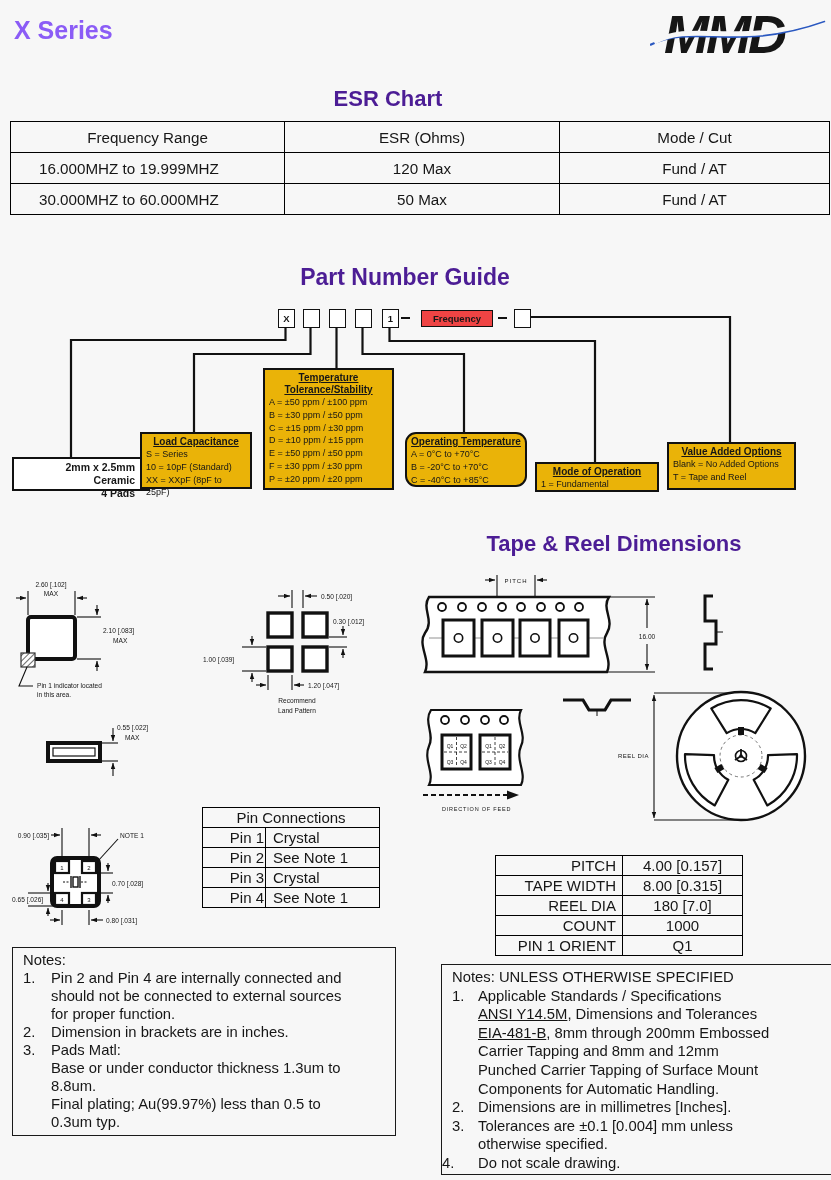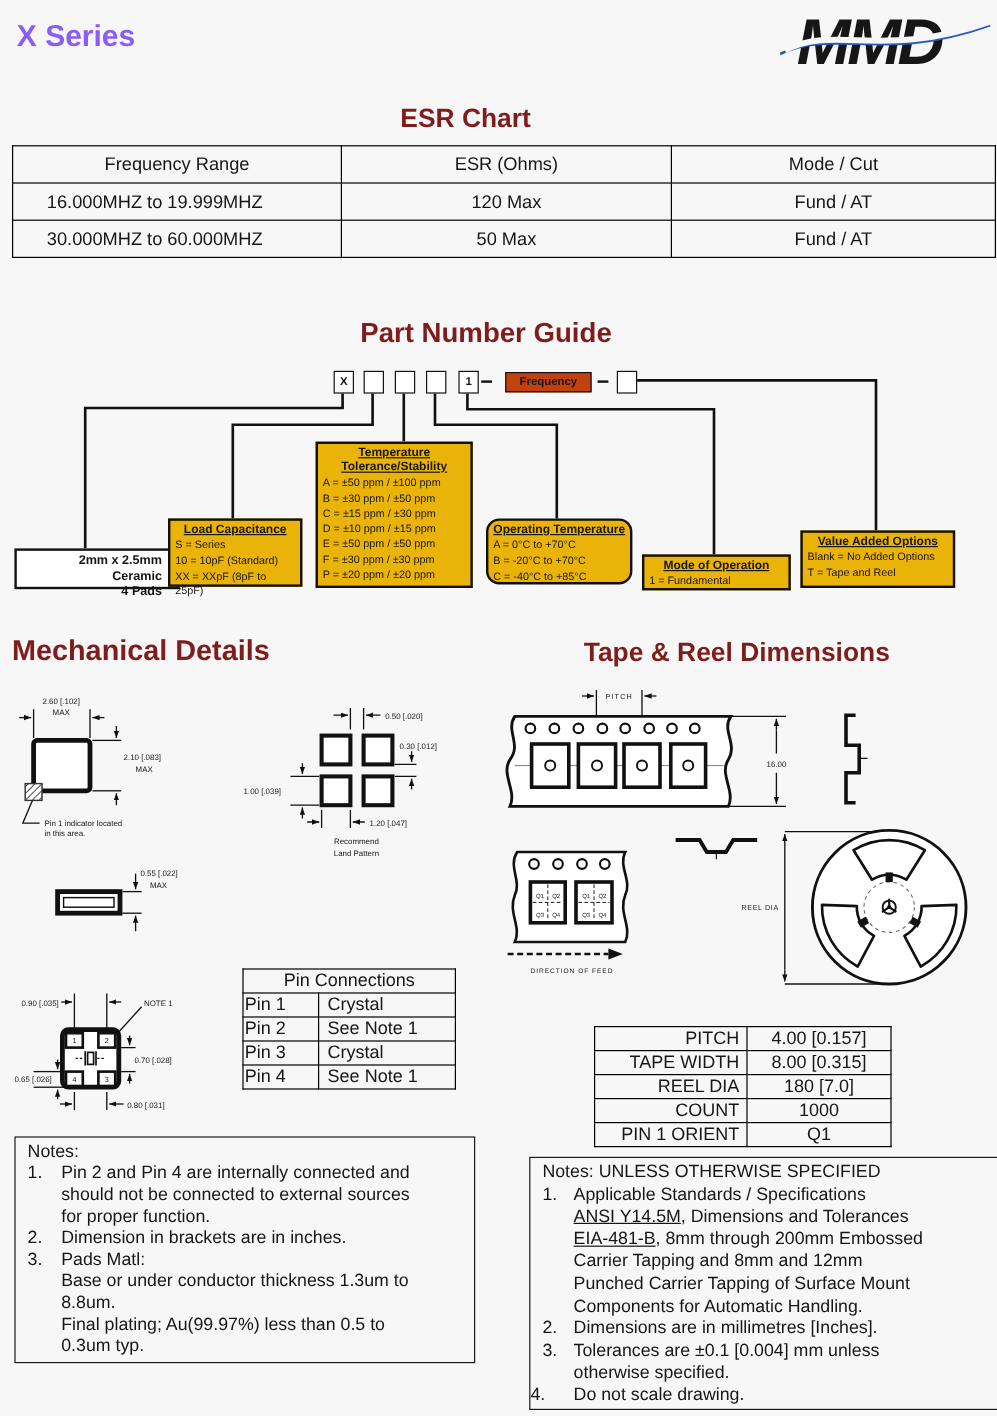--- a/index.html
+++ b/index.html
@@ -1,39 +1,39 @@
 <!DOCTYPE html>
 <html><head>
 <meta charset="utf-8">
 <style>
   html,body{margin:0;padding:0;background:#e9e9e9;}
   .page{position:relative;width:831px;height:1180px;background:#f7f7f7;overflow:hidden;
         font-family:"Liberation Sans",sans-serif;color:#161616;}
   .abs{position:absolute;}
-  .sec-h{font-weight:bold;color:#7f1d1d;}
+  .sec-h{font-weight:bold;color:#4c1d95;}
   
   table{border-collapse:collapse;background:transparent;}
   .esr-table{left:10px;top:121px;width:810px;table-layout:fixed;}
   .esr-table th,.esr-table td{border:1.6px solid #000;font-weight:normal;font-size:15.2px;text-align:center;}
   .esr-table th{height:28px;} .esr-table td{height:28px;}
   
   .pn-box{position:absolute;width:15px;height:17px;border:1.8px solid #111;background:#fff;
           font-size:9.5px;font-weight:bold;display:flex;align-items:center;justify-content:center;}
-  .pn-freq{position:absolute;left:421px;top:310px;width:70px;height:15px;border:1.8px solid #111;background:#c2410c;
+  .pn-freq{position:absolute;left:421px;top:310px;width:70px;height:15px;border:1.8px solid #111;background:#ef4444;
           font-size:9.5px;font-weight:bold;display:flex;align-items:center;justify-content:center;}
   .pn-dash{position:absolute;width:9px;height:0;border-top:2.5px solid #111;}
   .pn-desc{position:absolute;border:2px solid #111;background:#eab308;font-size:9px;line-height:12.8px;padding:2px 4px;}
   .pn-desc .t{font-weight:bold;text-decoration:underline;text-align:center;font-size:10px;line-height:12px;}
   .pn-ceramic{position:absolute;border:2px solid #111;background:#fff;text-align:right;font-weight:bold;
           font-size:10.5px;line-height:13px;padding:2px 13px;}
   
   .pin-table{left:202px;top:807px;}
   .pin-table th,.pin-table td{border:1.8px solid #000;font-weight:normal;font-size:15px;height:17px;}
   .pin-table th{text-align:center;}
-  .pin-table td.c1{width:60px;text-align:left;margin-top:13px;}
+  .pin-table td.c1{width:60px;text-align:right;margin-top:13px;}
   .pin-table td.c2{width:105px;text-align:left;padding-left:7px;}
   
   .tr-table{left:495px;top:855px;}
   .tr-table td{border:1.8px solid #000;font-size:15px;height:16.5px;}
   .tr-table td.c1{width:119px;text-align:right;padding-right:6px;}
   .tr-table td.c2{width:117px;text-align:center;}
   
   .notes-box{position:absolute;border:1.6px solid #1a1a1a;background:transparent;font-size:14.8px;}
   .nb-left{left:12px;top:947px;width:366px;height:184px;padding:3px 6px 0 10px;line-height:18px;}
   .nb-right{left:441px;top:964px;width:374px;height:206px;padding:3px 6px 0 10px;line-height:18.6px;}
@@ -155,21 +155,20 @@
     <div class="t">Mode of Operation</div>
     <div>1 = Fundamental</div>
   </div>
 
   <div class="pn-desc" style="left:667px;top:442px;width:117px;height:40px;">
     <div class="t">Value Added Options</div>
     <div>Blank = No Added Options</div>
     <div>T = Tape and Reel</div>
   </div>
 
-  <div class="abs sec-h" style="left:10px;top:529px;font-size:24px;">Mechanical Details</div>
   <div class="abs sec-h" style="left:440px;top:531px;width:348px;text-align:center;font-size:22px;">Tape &amp; Reel Dimensions</div>
 
   <svg class="abs" style="left:15px;top:565px;" width="190" height="150" viewBox="0 0 190 150">
     <text class="dimtx" x="36" y="22" text-anchor="middle">2.60 [.102]</text>
     <text class="dimtx" x="36" y="31" text-anchor="middle">MAX</text>
     <g>
       <line class="dln" x1="13" y1="26" x2="13" y2="50"></line>
       <line class="dln" x1="60" y1="26" x2="60" y2="50"></line>
       <line class="dln" x1="1" y1="33" x2="11" y2="33" marker-end="url(#ah)"></line>
       <line class="dln" x1="72" y1="33" x2="62" y2="33" marker-end="url(#ah)"></line>

